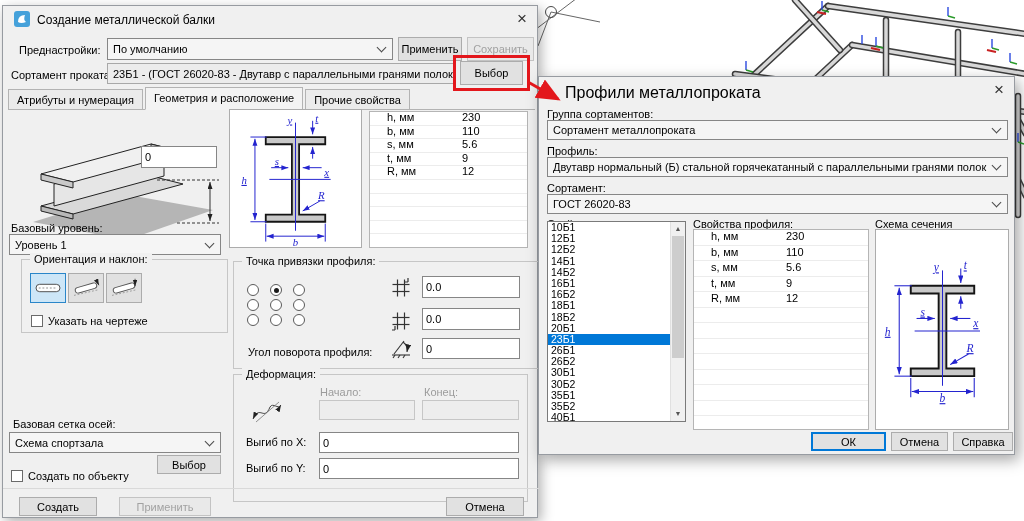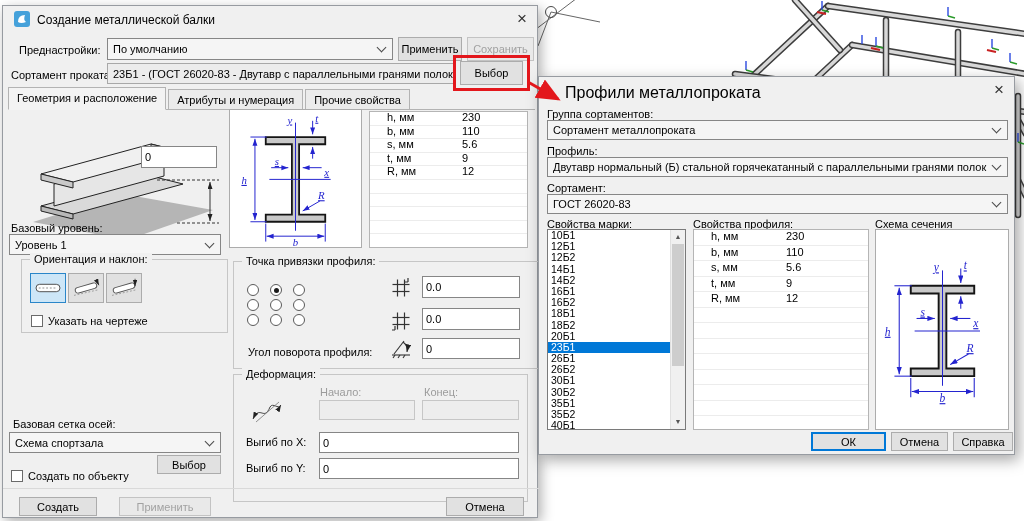--- a/index.html
+++ b/index.html
@@ -160,22 +160,22 @@
   </div>
   <div class="btn" style="left:395px;top:31px;width:64px;height:24px">Применить</div>
   <div class="btn dis" style="left:464px;top:31px;width:67px;height:24px">Сохранить</div>
 
   <span class="lbl" style="left:8px;top:63px">Сортамент проката:</span>
   <div class="field" style="left:104px;top:57px;width:349px;height:21px">23Б1 - (ГОСТ 26020-83 - Двутавр с параллельными гранями полок)</div>
   <div class="btn" style="left:457px;top:55px;width:63px;height:24px">Выбор</div>
   <div class="annot-rect" style="left:450px;top:49px;width:77px;height:36px"></div>
 
   <div class="tabbar" style="left:5px;top:81px;right:2px;height:23px">
+      <div class="tab">Атрибуты и нумерация</div>
       <div class="tab active">Геометрия и расположение</div>
-      <div class="tab">Атрибуты и нумерация</div>
       <div class="tab">Прочие свойства</div>
     </div>
 
   <div class="abs" style="left:24px;top:114px;width:200px;height:135px">
     <svg viewBox="0 0 200 135" width="200" height="135">
       <polygon points="6,102 96,74 186,90 100,120" fill="#b5b5b5"></polygon>
       <polygon points="14,86 124,56 156,64 46,94" fill="#d9d9d9" stroke="#222" stroke-width="1"></polygon>
       <polygon points="14,86 46,94 46,99 14,91" fill="#b9b9b9" stroke="#222" stroke-width="1"></polygon>
       <polygon points="27,64 137,34 137,56 27,86" fill="#e6e6e6" stroke="#222" stroke-width="1"></polygon>
       <polygon points="14,54 124,24 156,32 46,62" fill="#f0f0f0" stroke="#222" stroke-width="1"></polygon>
@@ -390,21 +390,21 @@
     <span>Двутавр нормальный (Б) стальной горячекатанный с параллельными гранями полок</span>
     <span class="chev"></span>
   </div>
   <span class="lbl" style="left:8px;top:105px">Сортамент:</span>
   <div class="combo" style="left:8px;top:117px;width:461px;height:20px">
     <span>ГОСТ 26020-83</span>
     <span class="chev"></span>
   </div>
 
   <span class="lbl" style="left:8px;top:141px">Свойства марки:</span>
-  <div class="lb" style="left:8px;top:152px;width:139px;height:201px">
+  <div class="lb" style="left:8px;top:144px;width:139px;height:201px">
     <div style="position:absolute;left:0;top:0;right:15px;bottom:0;overflow:hidden">
         <div class="lb-item">10Б1</div>
         <div class="lb-item">12Б1</div>
         <div class="lb-item">12Б2</div>
         <div class="lb-item">14Б1</div>
         <div class="lb-item">14Б2</div>
         <div class="lb-item">16Б1</div>
         <div class="lb-item">16Б2</div>
         <div class="lb-item">18Б1</div>
         <div class="lb-item">18Б2</div>

